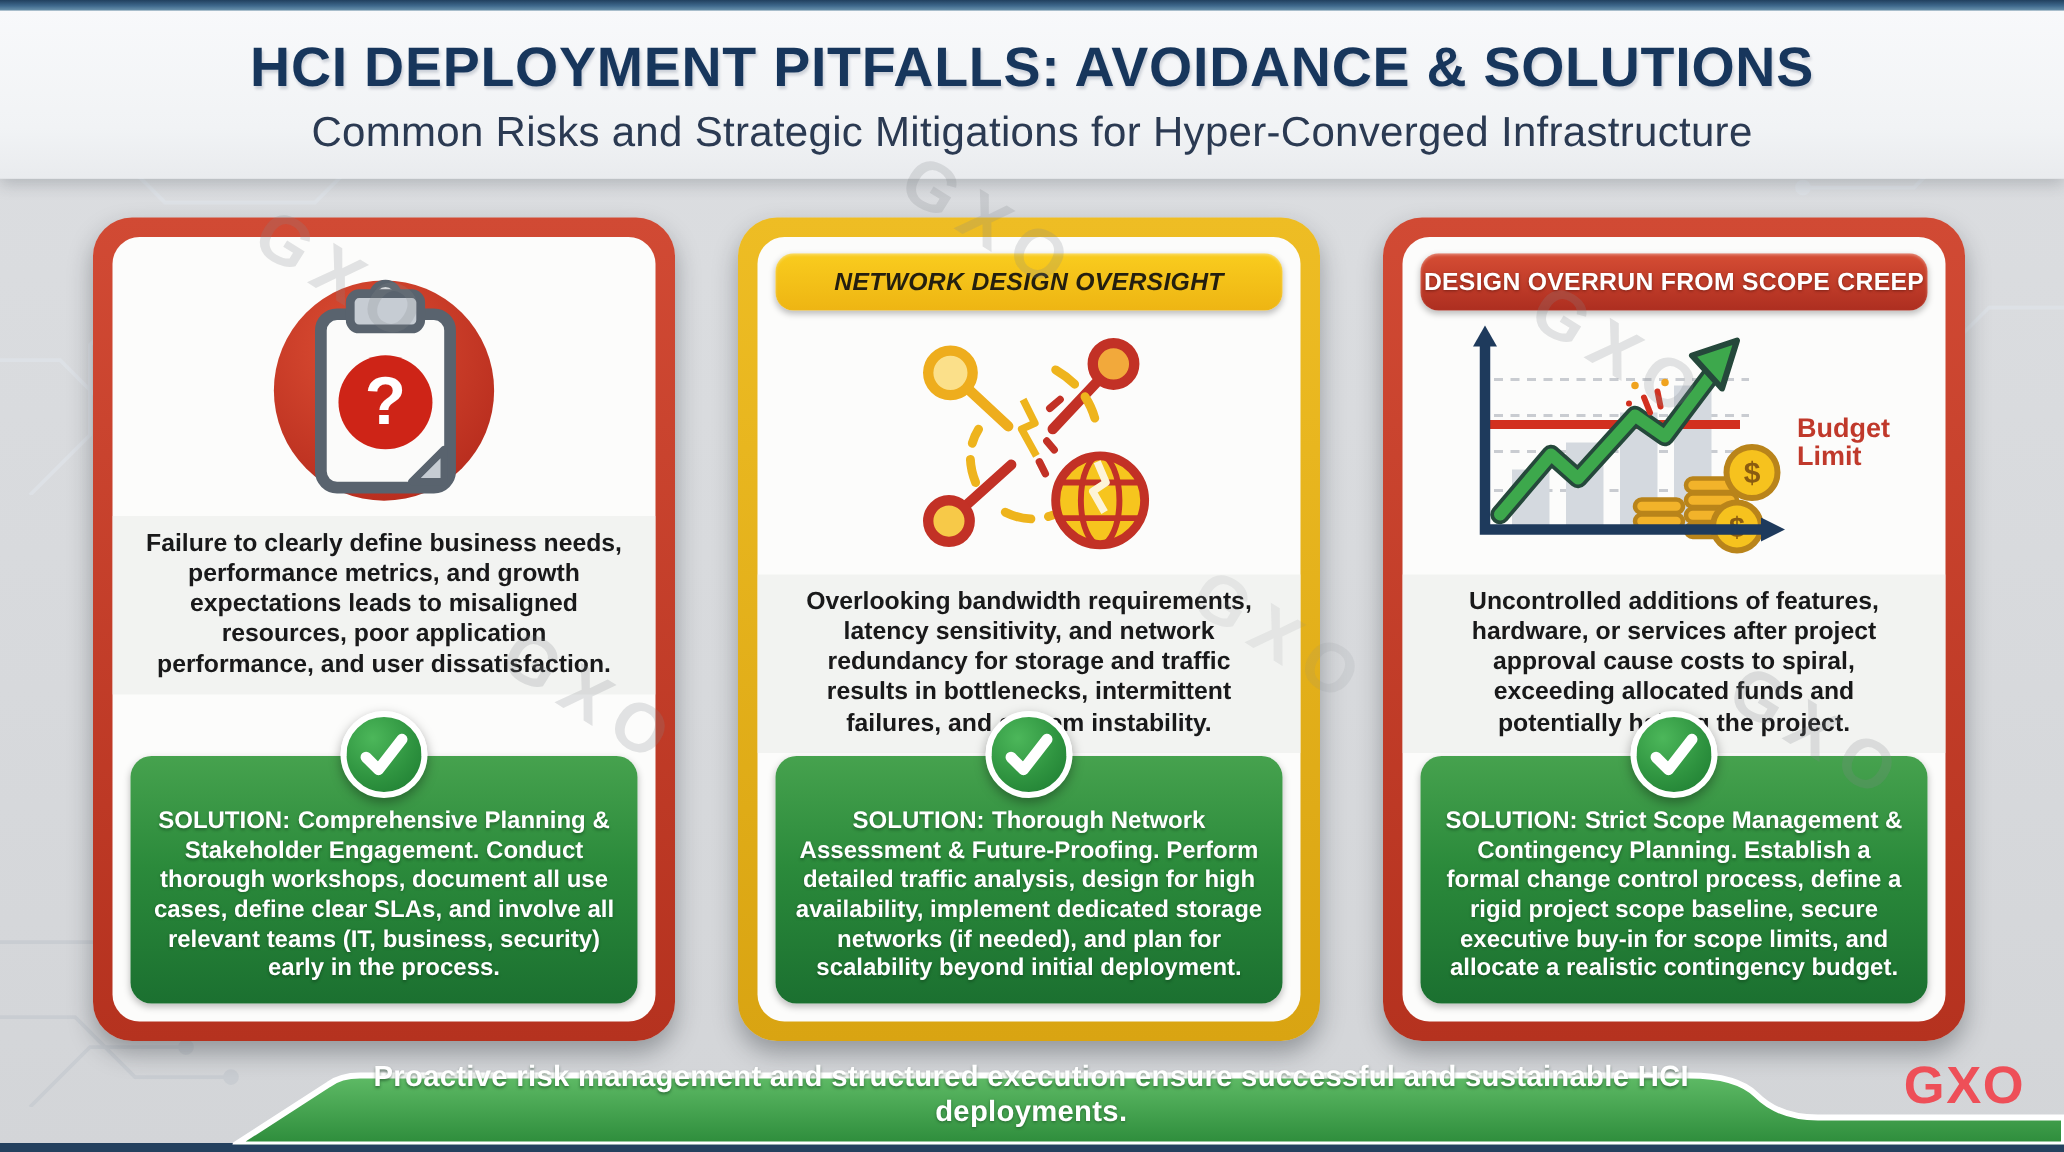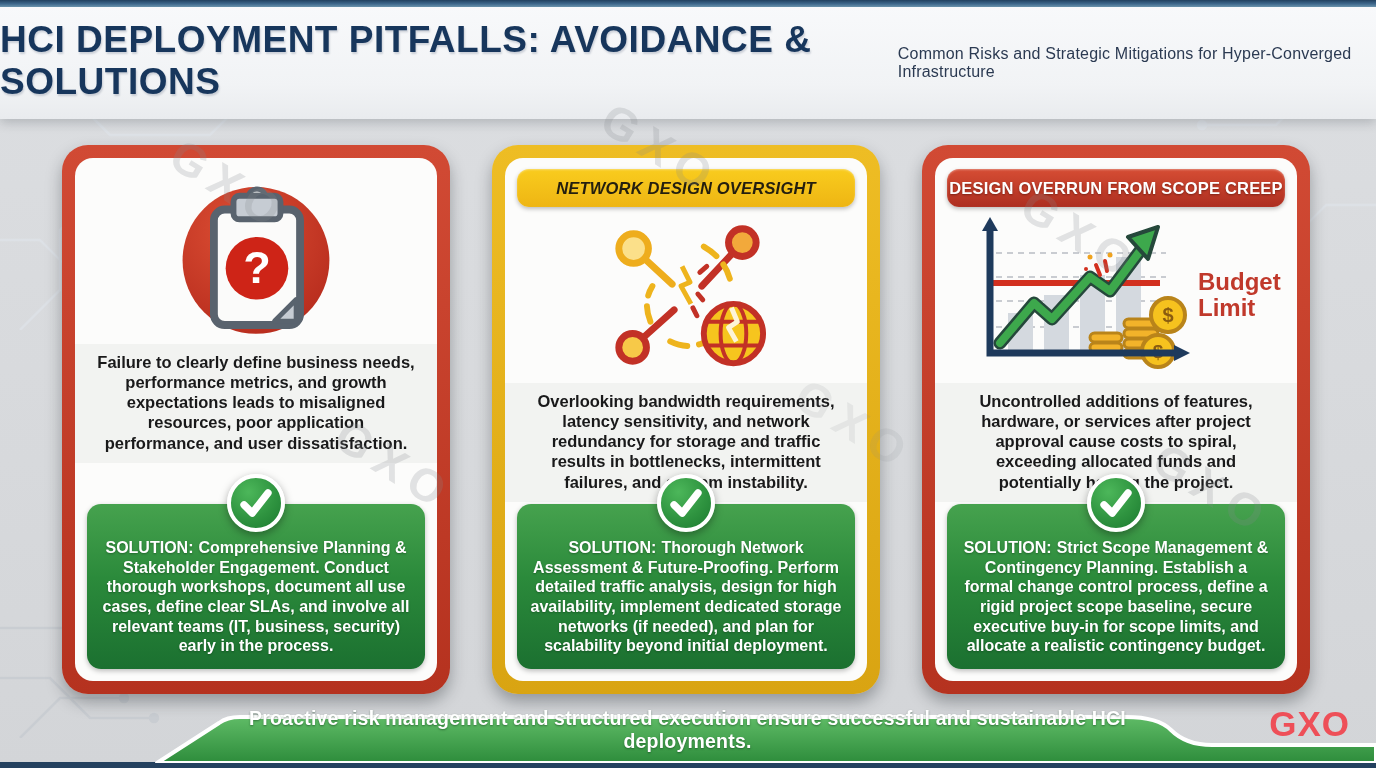--- a/index.html
+++ b/index.html
@@ -6,24 +6,24 @@
   .stage{position:relative;width:1376px;height:768px;overflow:hidden;
     background:linear-gradient(180deg,#dcdee1 0%,#d7d9dc 60%,#d3d5d8 100%);
     font-family:"Liberation Sans", sans-serif;}
   
   .topbar{position:absolute;top:0;left:0;width:100%;height:7px;
     background:linear-gradient(180deg,#21405f 0%,#3e688c 55%,#6b93ad 100%);z-index:4;}
   
   .header-band{position:absolute;top:7px;left:0;width:100%;height:112px;
     background:linear-gradient(180deg,#f8f9fb 0%,#f1f3f5 70%,#e9ebee 100%);
     box-shadow:0 4px 10px rgba(40,50,60,.22);z-index:3;
-    display:flex;align-items:center;justify-content:center;}
+    display:flex;flex-direction:column;align-items:center;justify-content:center;}
   .title{font-size:37px;font-weight:bold;color:#17365c;letter-spacing:.5px;
     text-shadow:1px 2px 2px rgba(20,40,70,.18);margin:2px 0 6px;}
-  .subtitle{font-size:16px;color:#2b3a52;letter-spacing:.2px;}
+  .subtitle{font-size:28px;color:#2b3a52;letter-spacing:.2px;}
   
   .circuit{position:absolute;pointer-events:none;}
   
   .wm{position:absolute;z-index:6;font-weight:bold;font-size:46px;letter-spacing:9px;
     color:rgba(130,136,142,.22);transform:rotate(32deg);pointer-events:none;}
   
   .card{position:absolute;top:145px;width:388px;height:549px;border-radius:26px;
     padding:13px;box-sizing:border-box;z-index:5;
     box-shadow:0 8px 16px rgba(30,35,40,.35);}
   .card.red{background:linear-gradient(180deg,#d14a34 0%,#b5321f 100%);}
@@ -44,21 +44,21 @@
     padding:34px 13px 13px;color:#fff;font-size:16px;font-weight:bold;line-height:1.23;
     text-align:center;text-shadow:0 1px 2px rgba(10,50,20,.45);
     box-shadow:0 2px 5px rgba(0,0,0,.25);}
   .sol-label{margin-right:5px;}
   .check{position:absolute;top:-30px;left:50%;transform:translateX(-50%);
     width:58px;height:58px;border-radius:50%;border:4px solid #fff;box-sizing:border-box;
     background:radial-gradient(circle at 35% 28%,#4cb75a 0%,#2f9440 55%,#1c7a30 100%);
     box-shadow:0 3px 8px rgba(0,0,0,.35);display:flex;align-items:center;justify-content:center;}
   
   .icon-row{display:flex;align-items:center;}
-  .budget-label{width:72px;margin-left:4px;font-size:24px;font-weight:bold;color:#c0392b;
+  .budget-label{width:72px;margin-left:4px;font-size:18px;font-weight:bold;color:#c0392b;
     line-height:1.08;}
   
   .bottom-navy{position:absolute;bottom:0;left:0;width:100%;height:6px;background:#24415f;z-index:4;}
   .footer-svg{position:absolute;left:0;bottom:5px;width:1376px;height:52px;z-index:5;}
   .footer-text{position:absolute;left:235px;width:905px;bottom:15px;z-index:6;text-align:center;
     color:#fff;font-size:19.5px;font-weight:bold;letter-spacing:.2px;
     text-shadow:0 1px 2px rgba(10,50,20,.5);}
   .logo{position:absolute;right:26px;bottom:24px;z-index:7;font-size:35px;font-weight:bold;
     color:#ee4f58;letter-spacing:1px;}
 </style>

